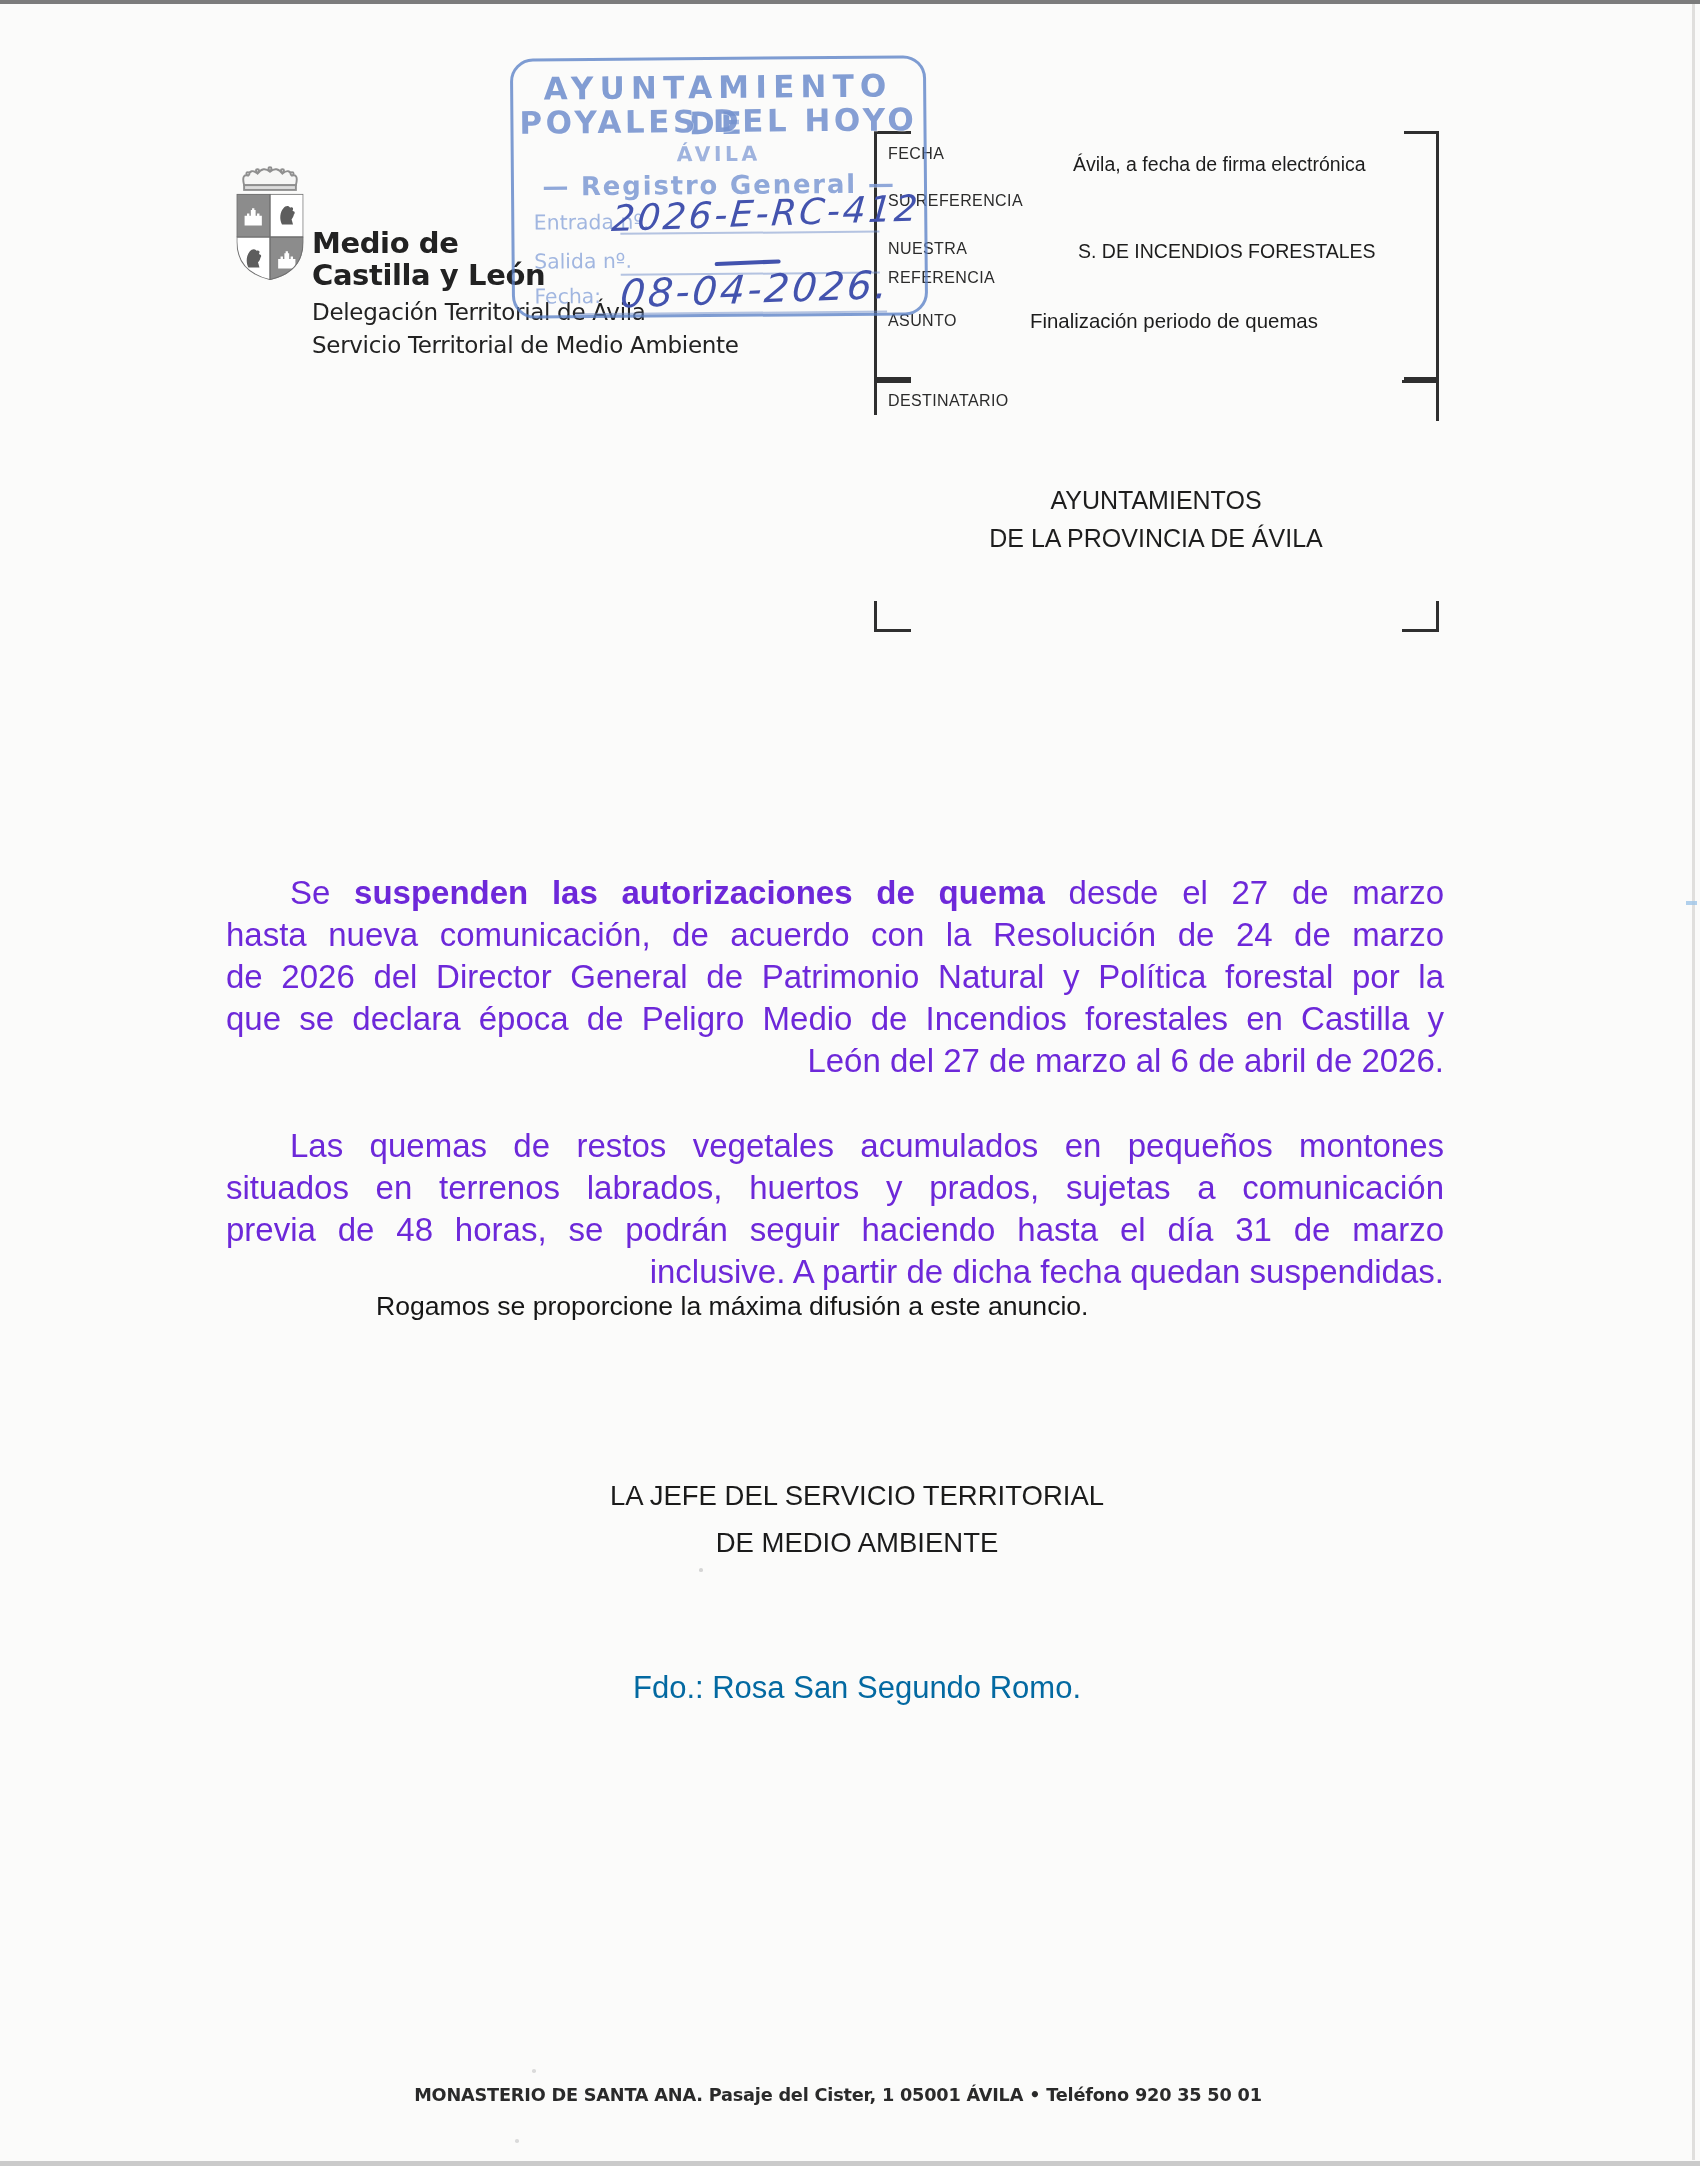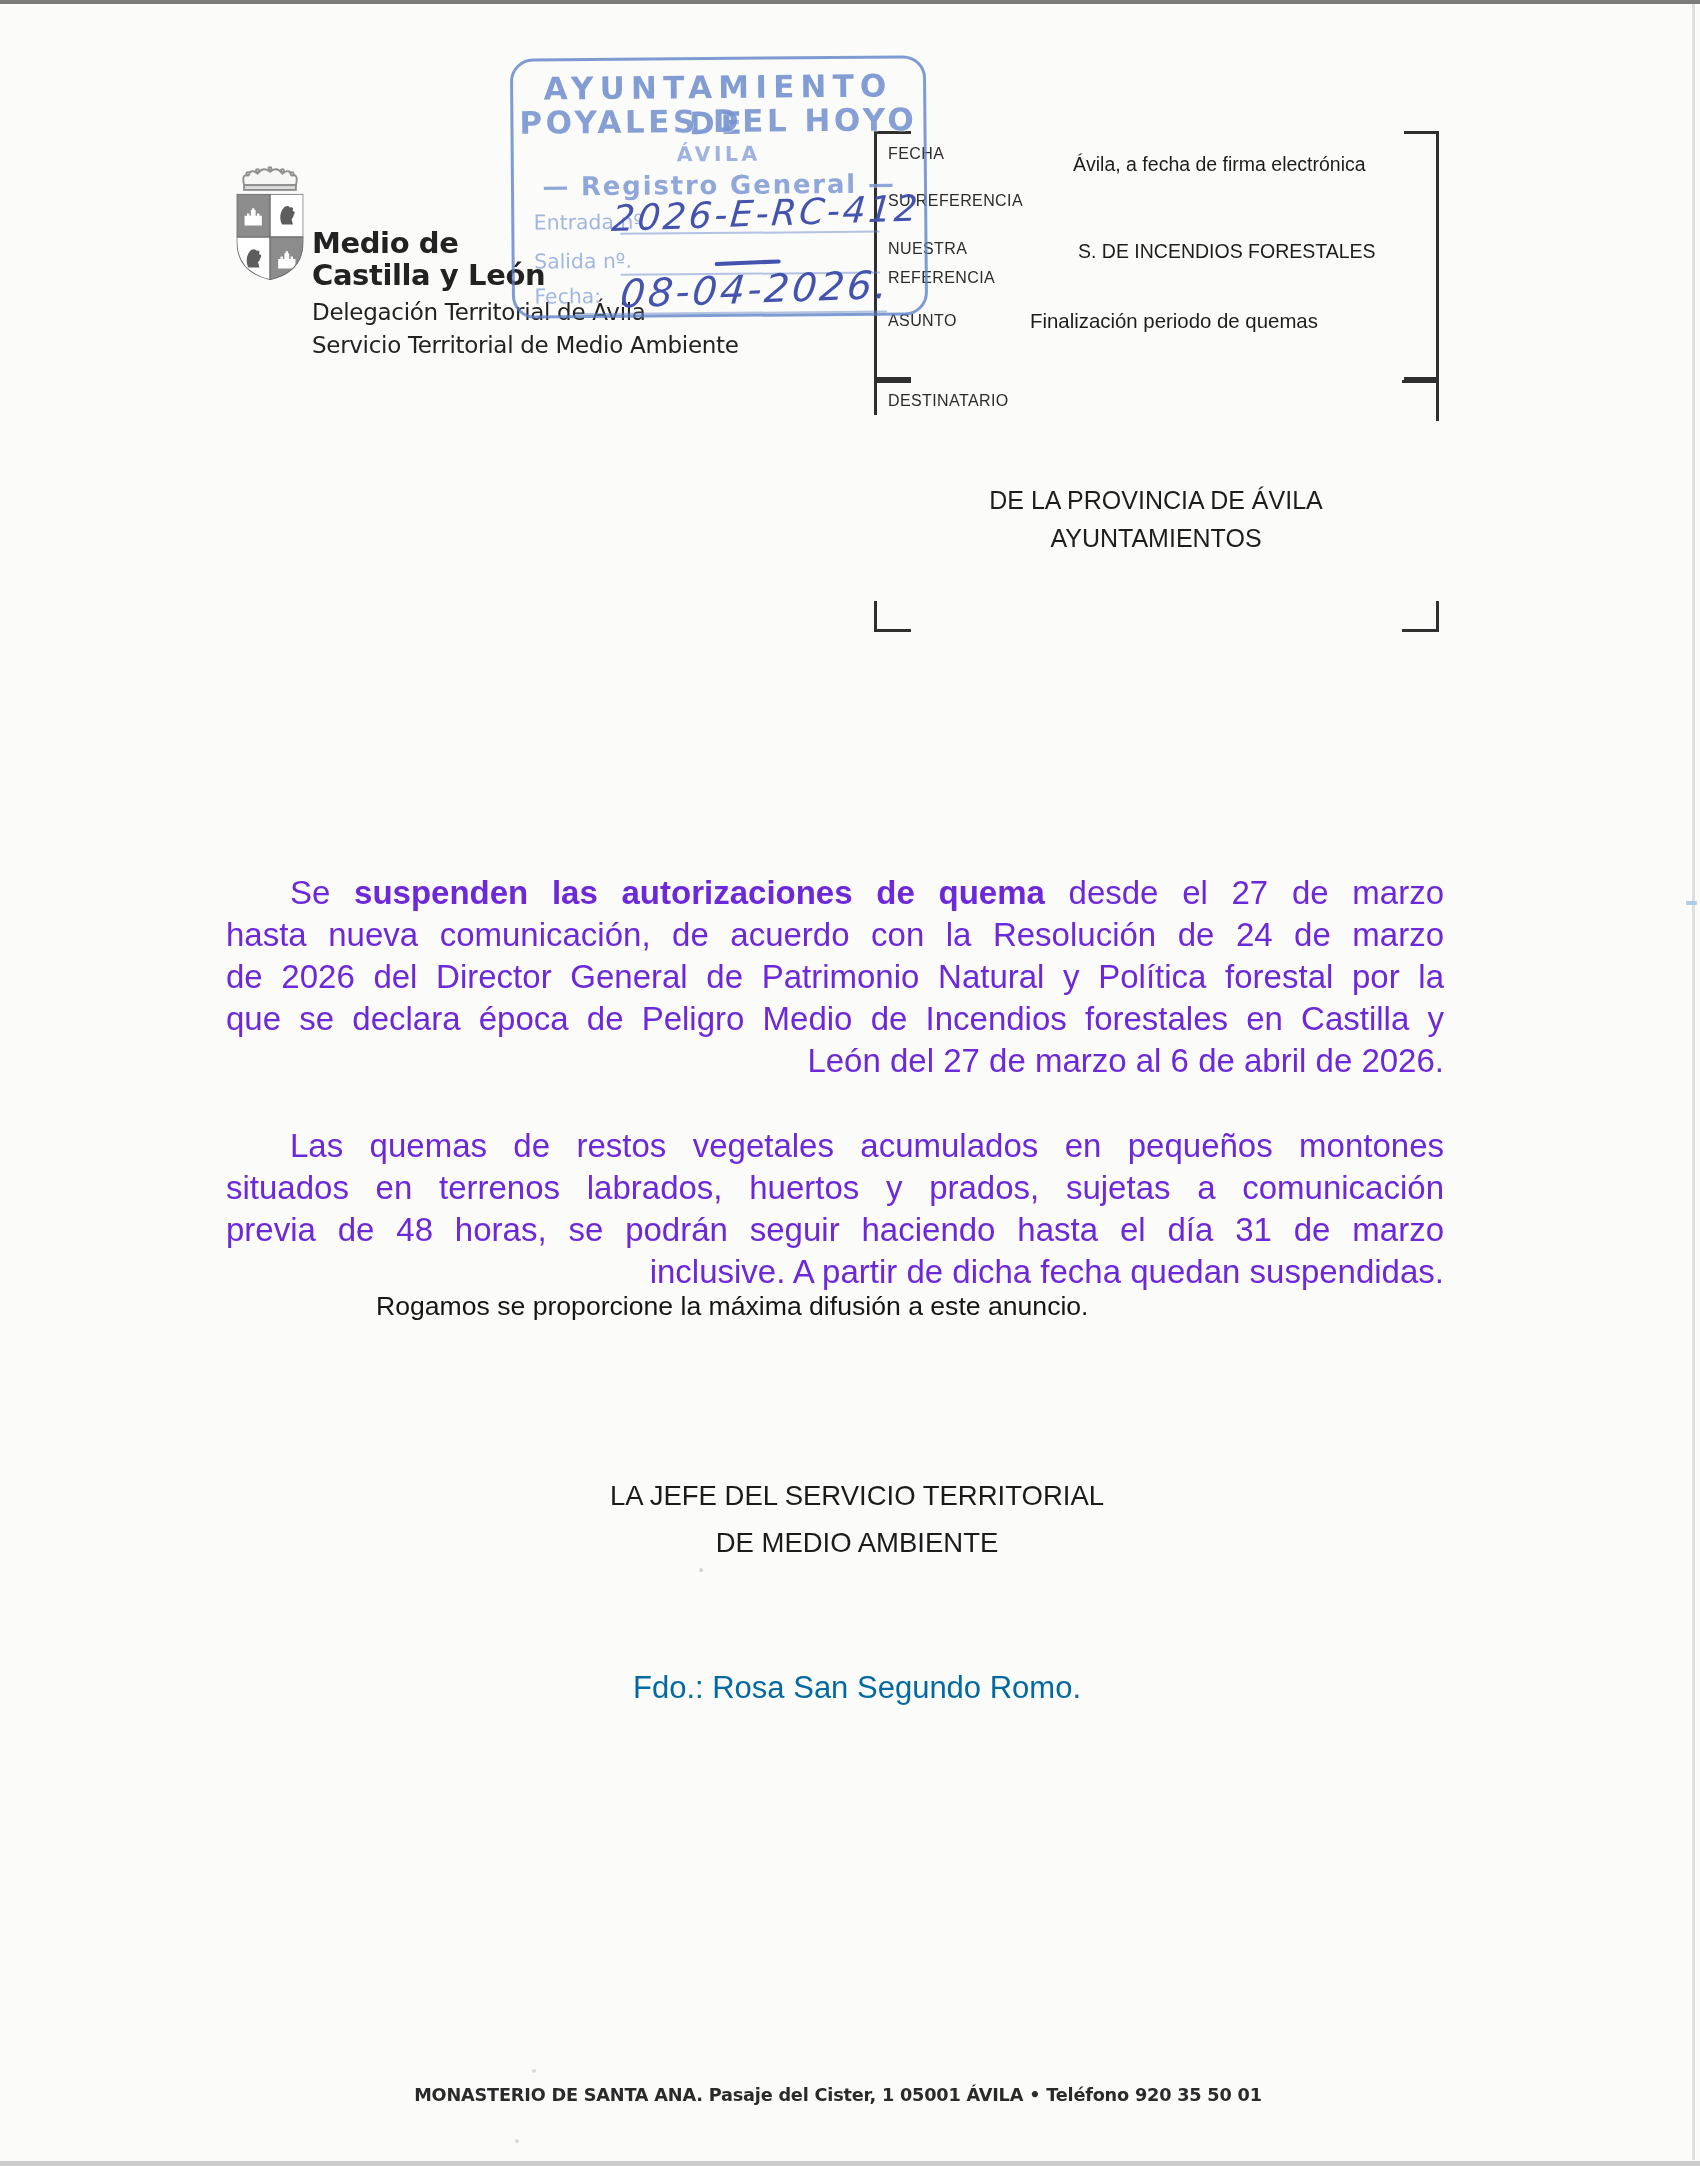--- a/index.html
+++ b/index.html
@@ -162,22 +162,22 @@
   <div class="abs vline" style="left:874px;top:380px;height:35px"></div>
   <div class="abs hline" style="left:1402px;top:380px;width:37px"></div>
   <div class="abs vline" style="left:1436px;top:380px;height:41px"></div>
   <div class="abs vline" style="left:874px;top:601px;height:30px"></div>
   <div class="abs hline" style="left:874px;top:629px;width:37px"></div>
   <div class="abs vline" style="left:1436px;top:601px;height:30px"></div>
   <div class="abs hline" style="left:1402px;top:629px;width:37px"></div>
 
   <div class="abs ref-label" style="top:392px">DESTINATARIO</div>
   <div class="abs dest-address">
+    <div>AYUNTAMIENTOS</div>
     <div>DE LA PROVINCIA DE ÁVILA</div>
-    <div>AYUNTAMIENTOS</div>
   </div>
 
   <div class="abs body-par" style="top:848px">
     <div class="jline indent"><span>Se </span><b>suspenden las autorizaciones de quema</b><span> desde el 27 de marzo</span></div>
     <div class="jline">hasta nueva comunicación, de acuerdo con la Resolución de 24 de marzo</div>
     <div class="jline">de 2026 del Director General de Patrimonio Natural y Política forestal por la</div>
     <div class="jline">que se declara época de Peligro Medio de Incendios forestales en Castilla y</div>
     <div class="jlast">León del 27 de marzo al 6 de abril de 2026.</div>
   </div>
 

